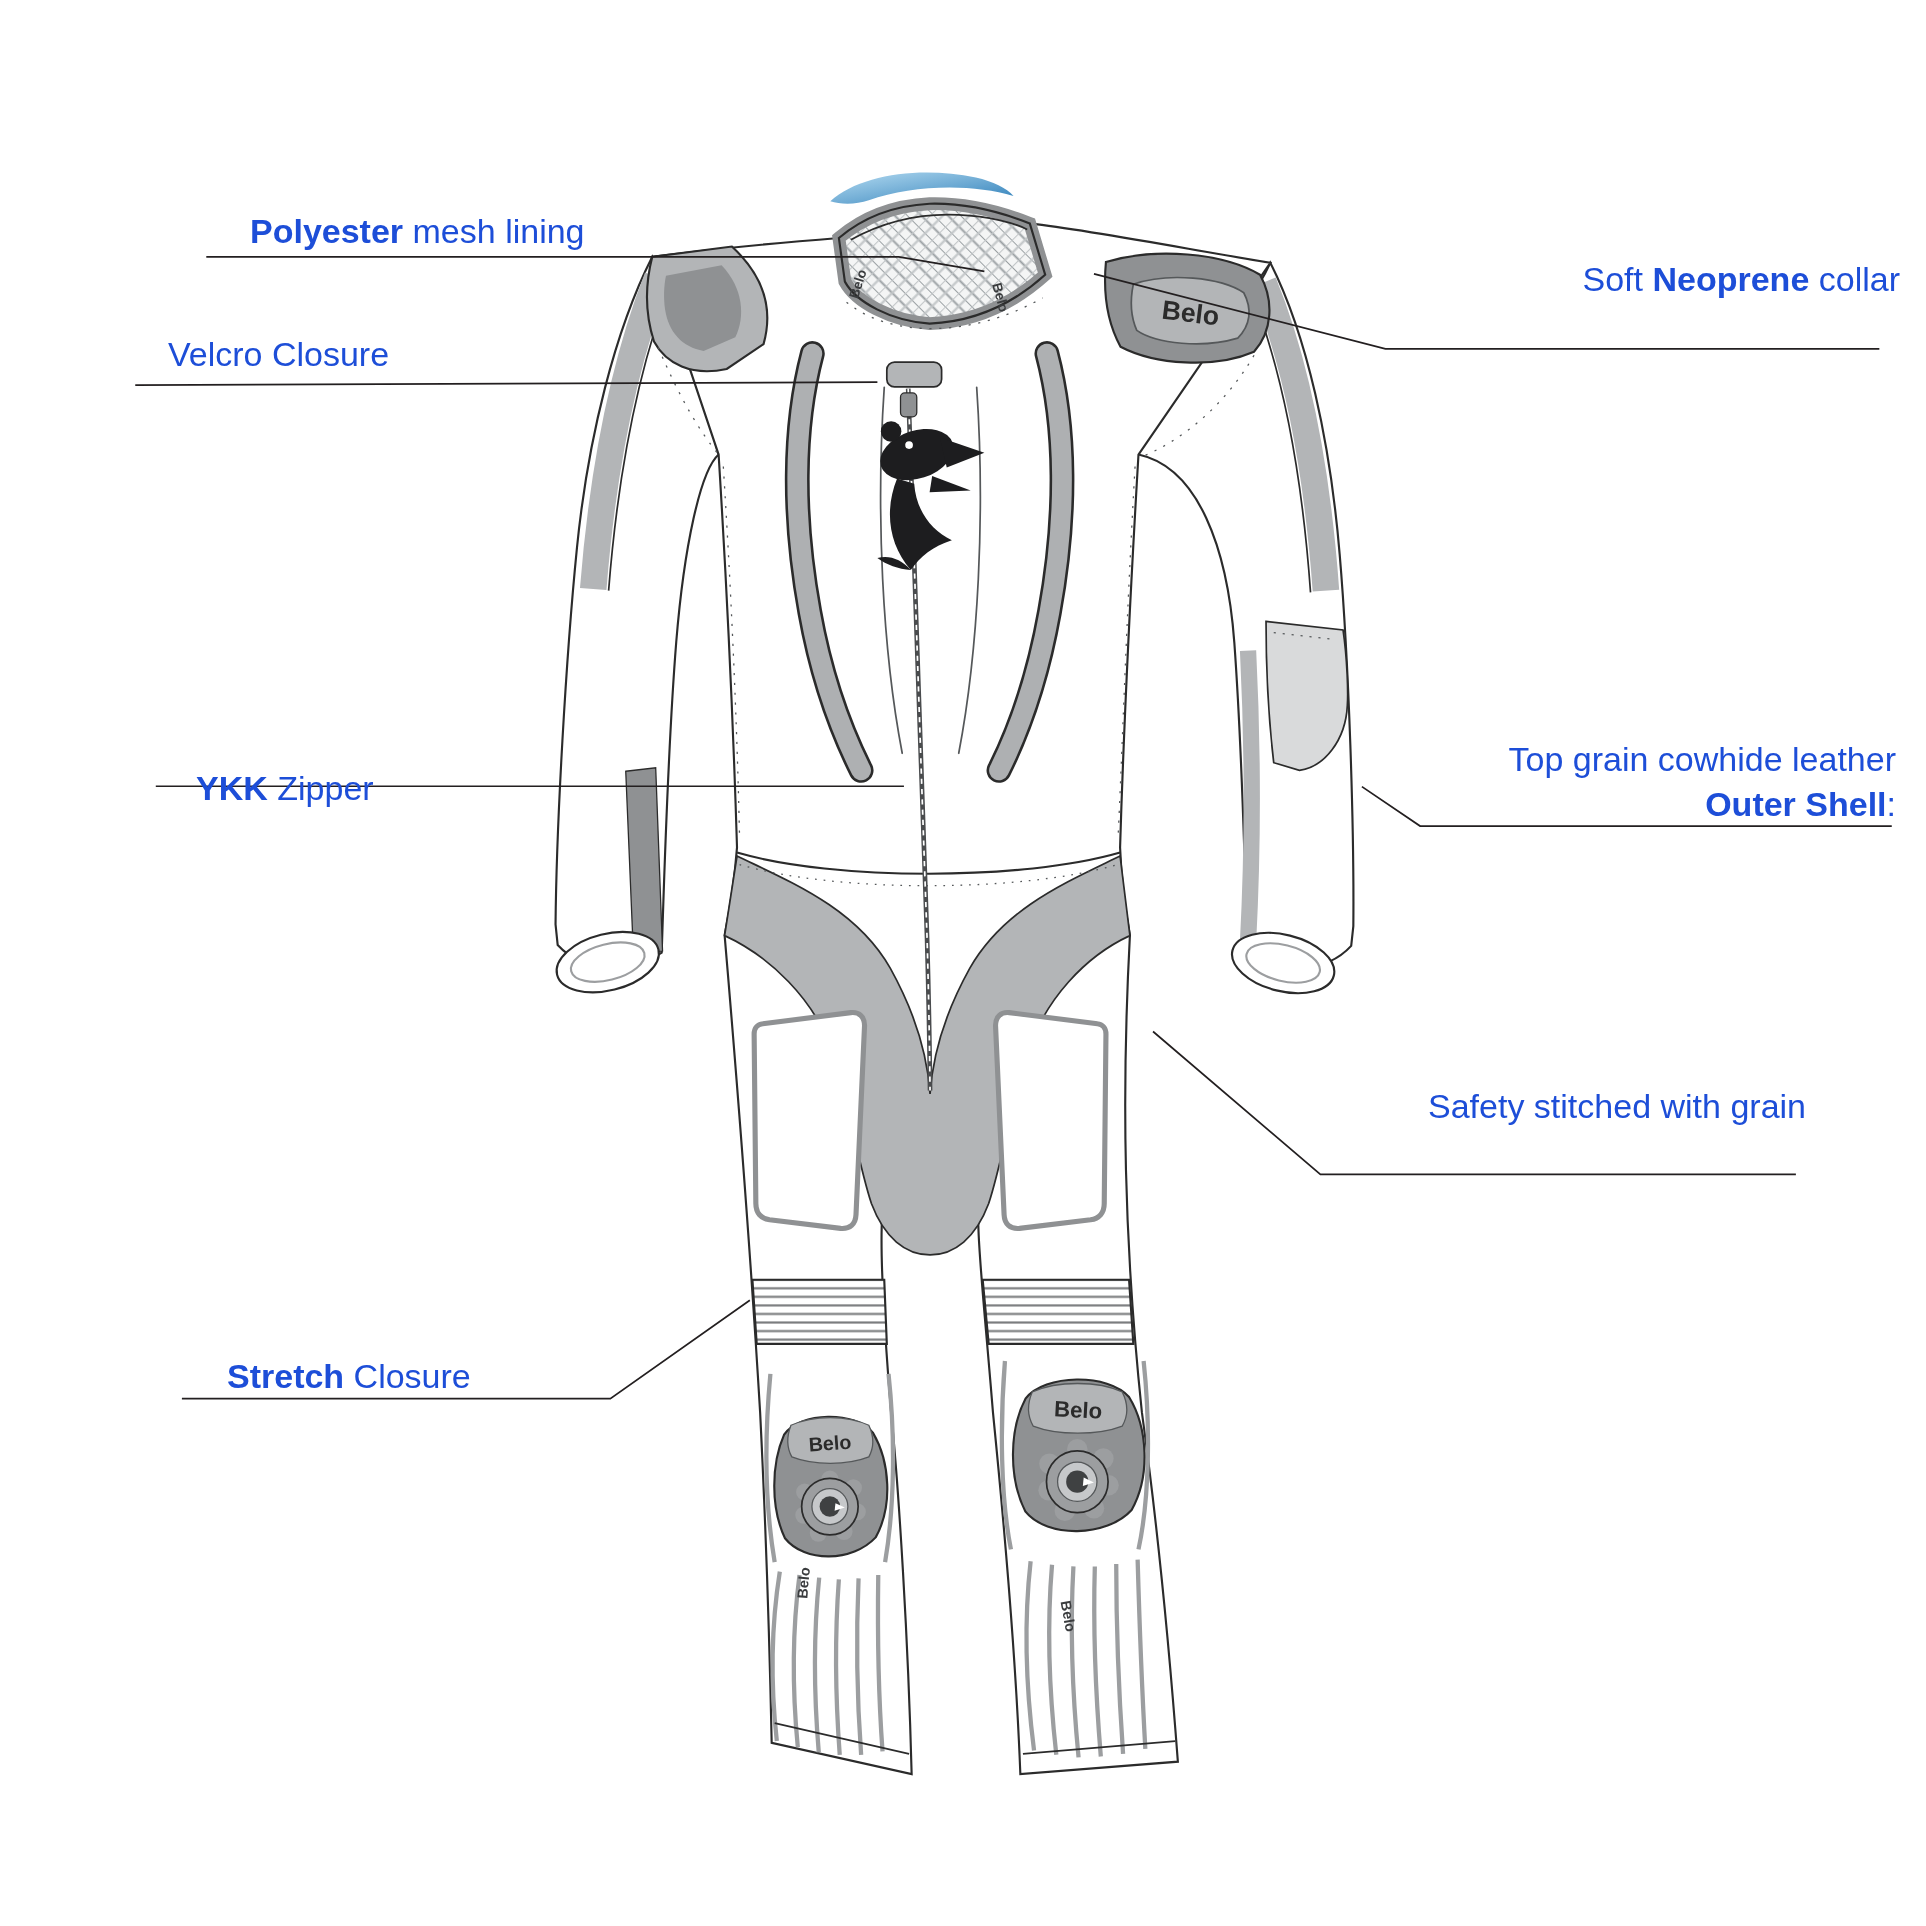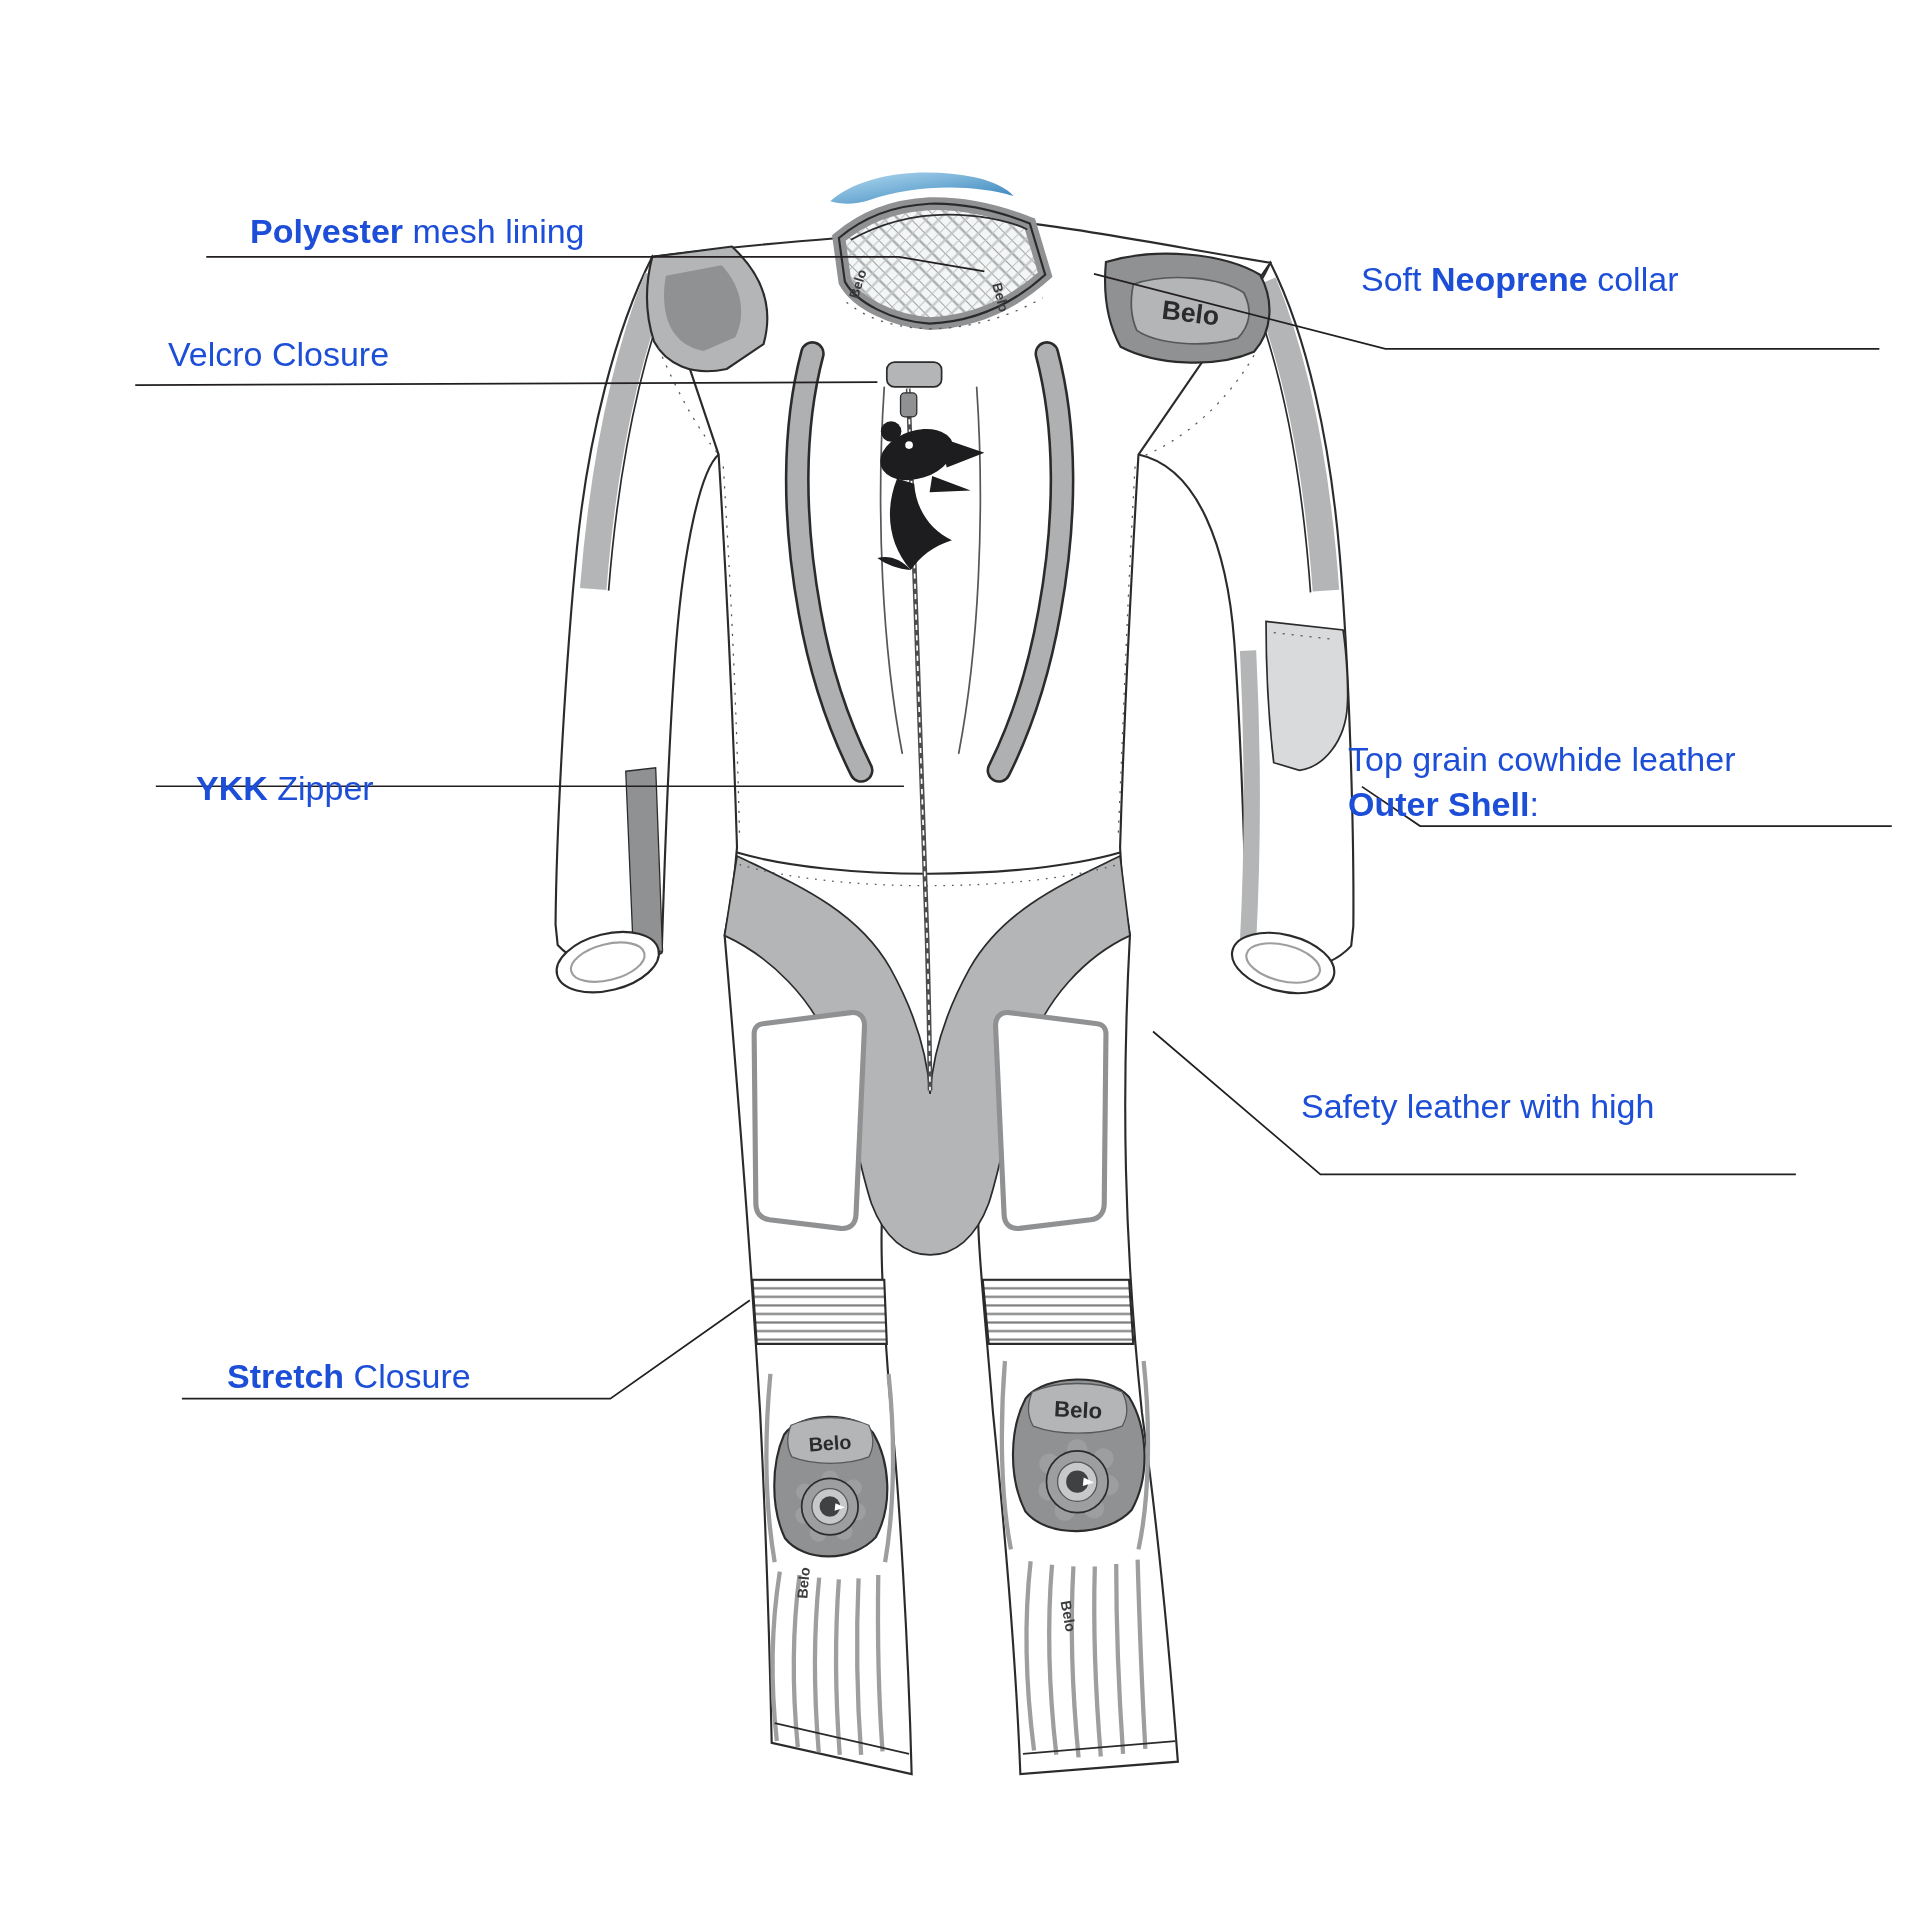--- a/index.html
+++ b/index.html
@@ -1,21 +1,21 @@
 <!DOCTYPE html>
 <html style="font-size:6.8px"><head>
 <meta charset="utf-8">
 <style>
   *{box-sizing:border-box}
   html,body{margin:0;padding:0;background:#ffffff}
   body{width:1926px;height:1926px;position:relative;font-family:"Liberation Sans",sans-serif;color:#231f20}
   .canvas{position:absolute;inset:0;overflow:hidden;background:#ffffff}
   svg.art{position:absolute;left:0;top:0;width:1926px;height:1926px;display:block}
   .label{position:absolute;font-size:34px;line-height:45px;white-space:nowrap;color:#1d4ed8}
-  .label.center{text-align:left;white-space:normal}
+  .label.center{text-align:right;white-space:normal}
   .b{font-weight:700}
   .brand{font-family:"Liberation Sans",sans-serif;font-weight:700;fill:#2b2b2b}
   .brand.light{fill:#3a3c3e}
 </style>
 </head>
 <body>
 
 <div class="canvas">
 
 <svg class="art" viewBox="0 0 4500 4500">
@@ -226,17 +226,17 @@
 <div class="label center" style="left:1361px;top:257px;width:539px">
   <div><span>Soft </span><span class="b">Neoprene</span><span> collar</span></div>
 </div>
 
 <div class="label center" style="left:1348px;top:737px;width:548px">
   <div><span>Top grain cowhide leather</span></div>
   <div><span class="b">Outer Shell</span><span>:</span></div>
 </div>
 
 <div class="label center" style="left:1301px;top:1084px;width:505px">
-  <div><span>Safety leather with high</span></div>
+  <div><span>Safety stitched with grain</span></div>
 </div>
 
 </div>
 
 
 </body></html>

